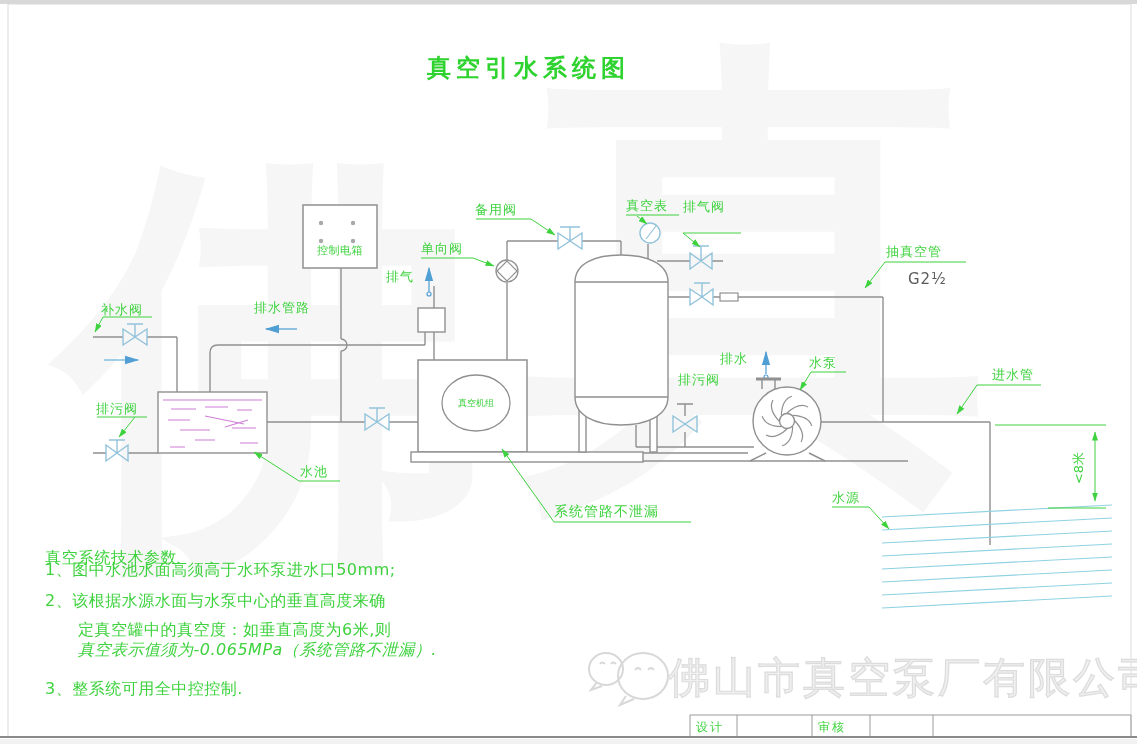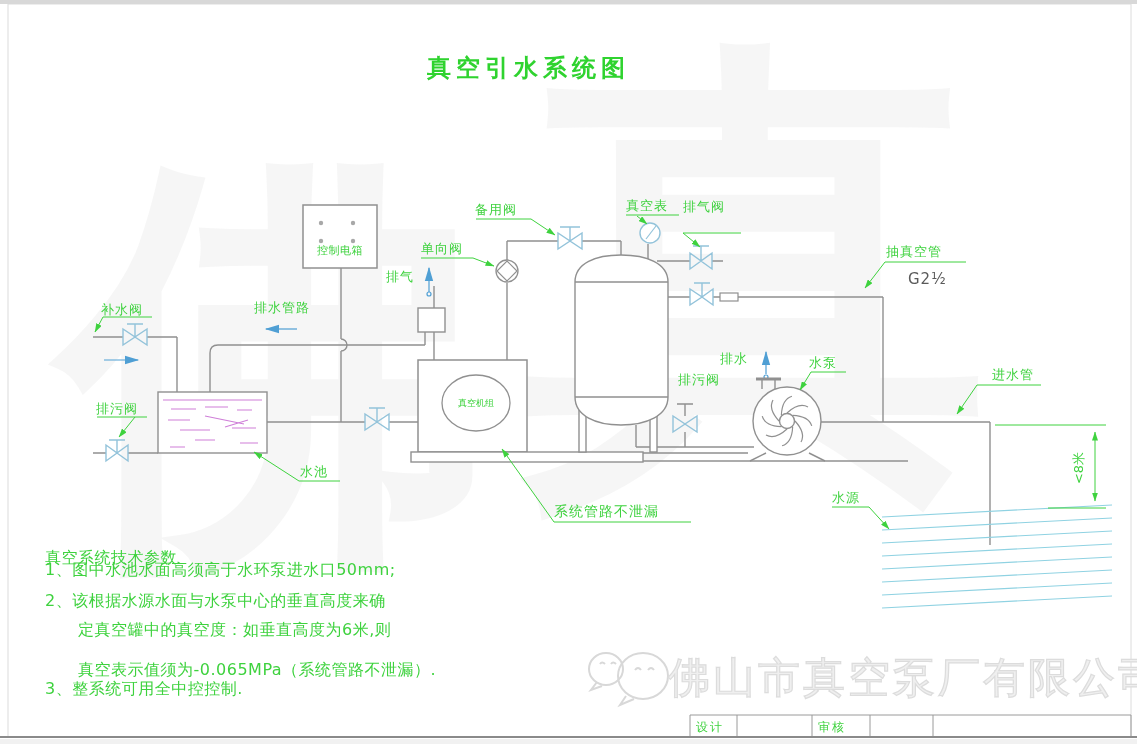--- a/index.html
+++ b/index.html
@@ -227,21 +227,21 @@
   <div class="lbl" style="left:720px;top:350px;">排水</div>
   <div class="lbl" style="left:809px;top:354px;">水泵</div>
   <div class="lbl" style="left:976px;top:366px;margin-left:16px;">进水管</div>
   <div class="lbl" style="left:832px;top:489px;">水源</div>
   <div class="rot-lbl">&lt;8米</div>
 
   <div class="note-line" style="top:548px;">真空系统技术参数</div>
   <div class="note-line" style="top:560px;">1、图中水池水面高须高于水环泵进水口50mm;</div>
   <div class="note-line" style="top:591px;text-align:right;">2、该根据水源水面与水泵中心的垂直高度来确</div>
   <div class="note-line" style="top:620px;">　　定真空罐中的真空度：如垂直高度为6米,则</div>
-  <div class="note-line" style="top:660px;">　　真空表示值须为-0.065MPa（系统管路不泄漏）.</div>
+  <div class="note-line" style="top:640px;font-style:italic;">　　真空表示值须为-0.065MPa（系统管路不泄漏）.</div>
   <div class="note-line" style="top:679px;">3、整系统可用全中控控制.</div>
 
   <div class="tb-label" style="left:696px;top:719px;">设计</div>
   <div class="tb-label" style="left:818px;top:719px;">审核</div>
 
   <div class="company-wm">佛山市真空泵厂有限公司</div>
 
 </div>
 
 </body></html>

